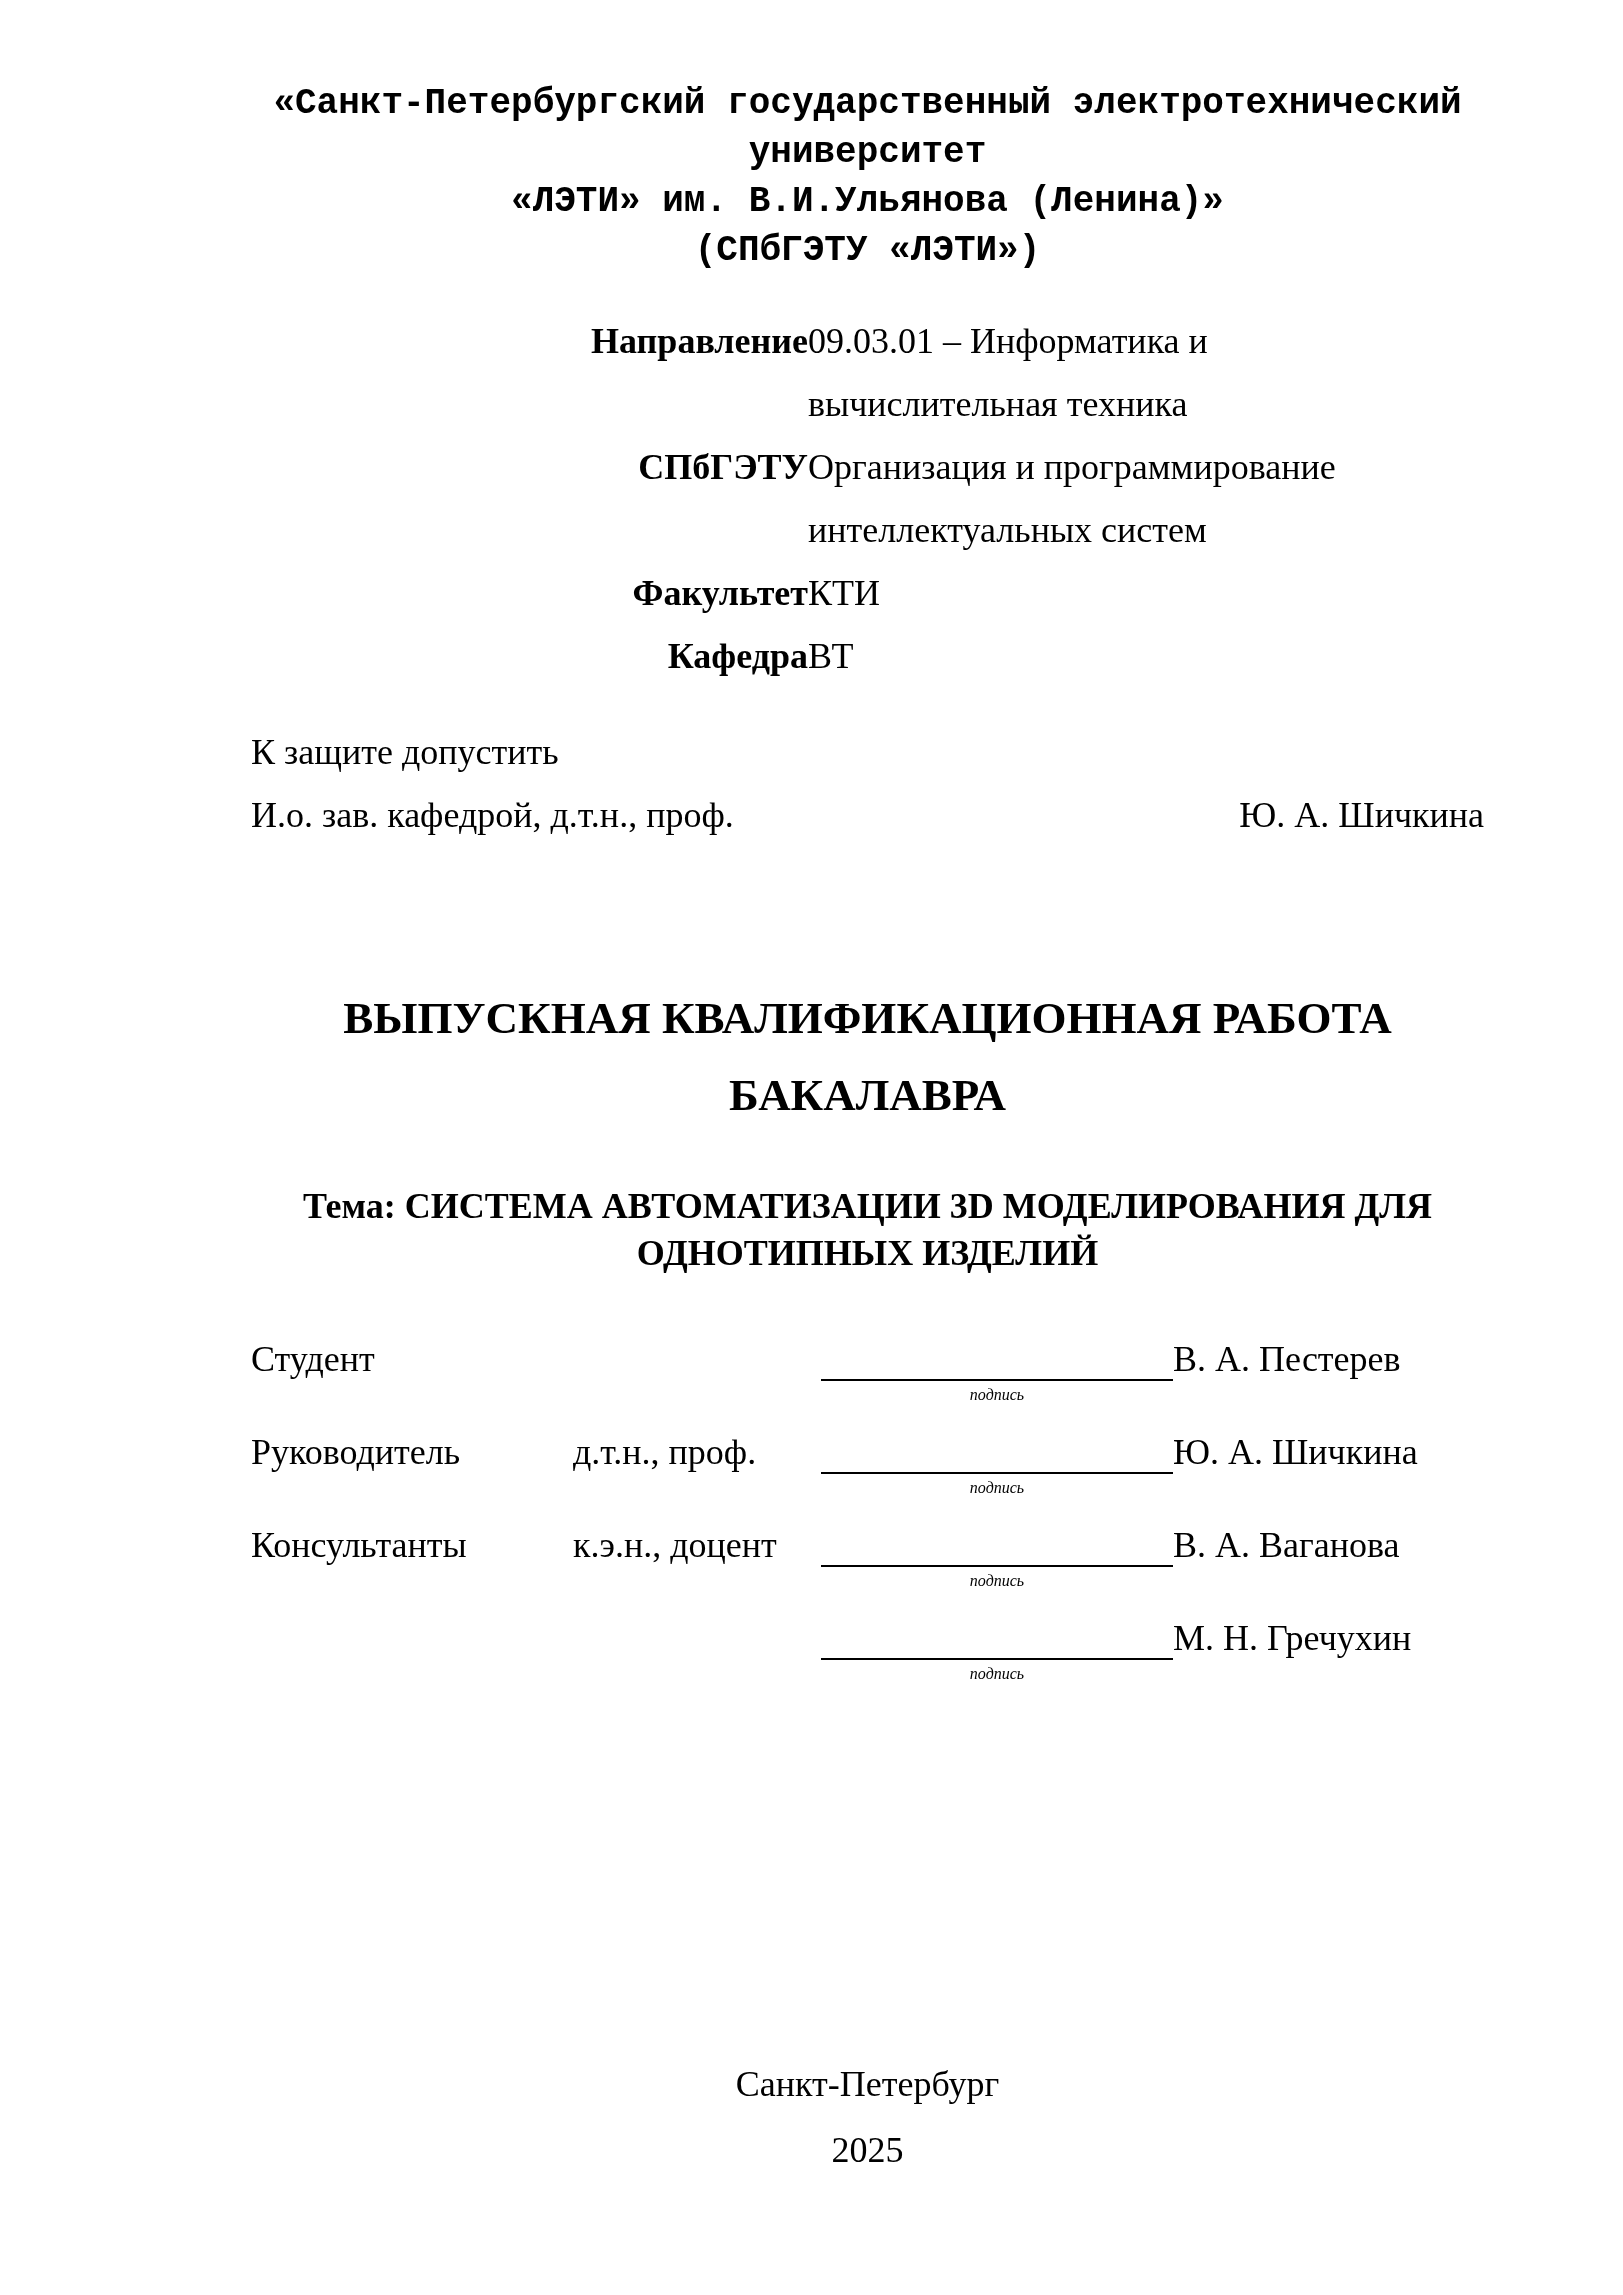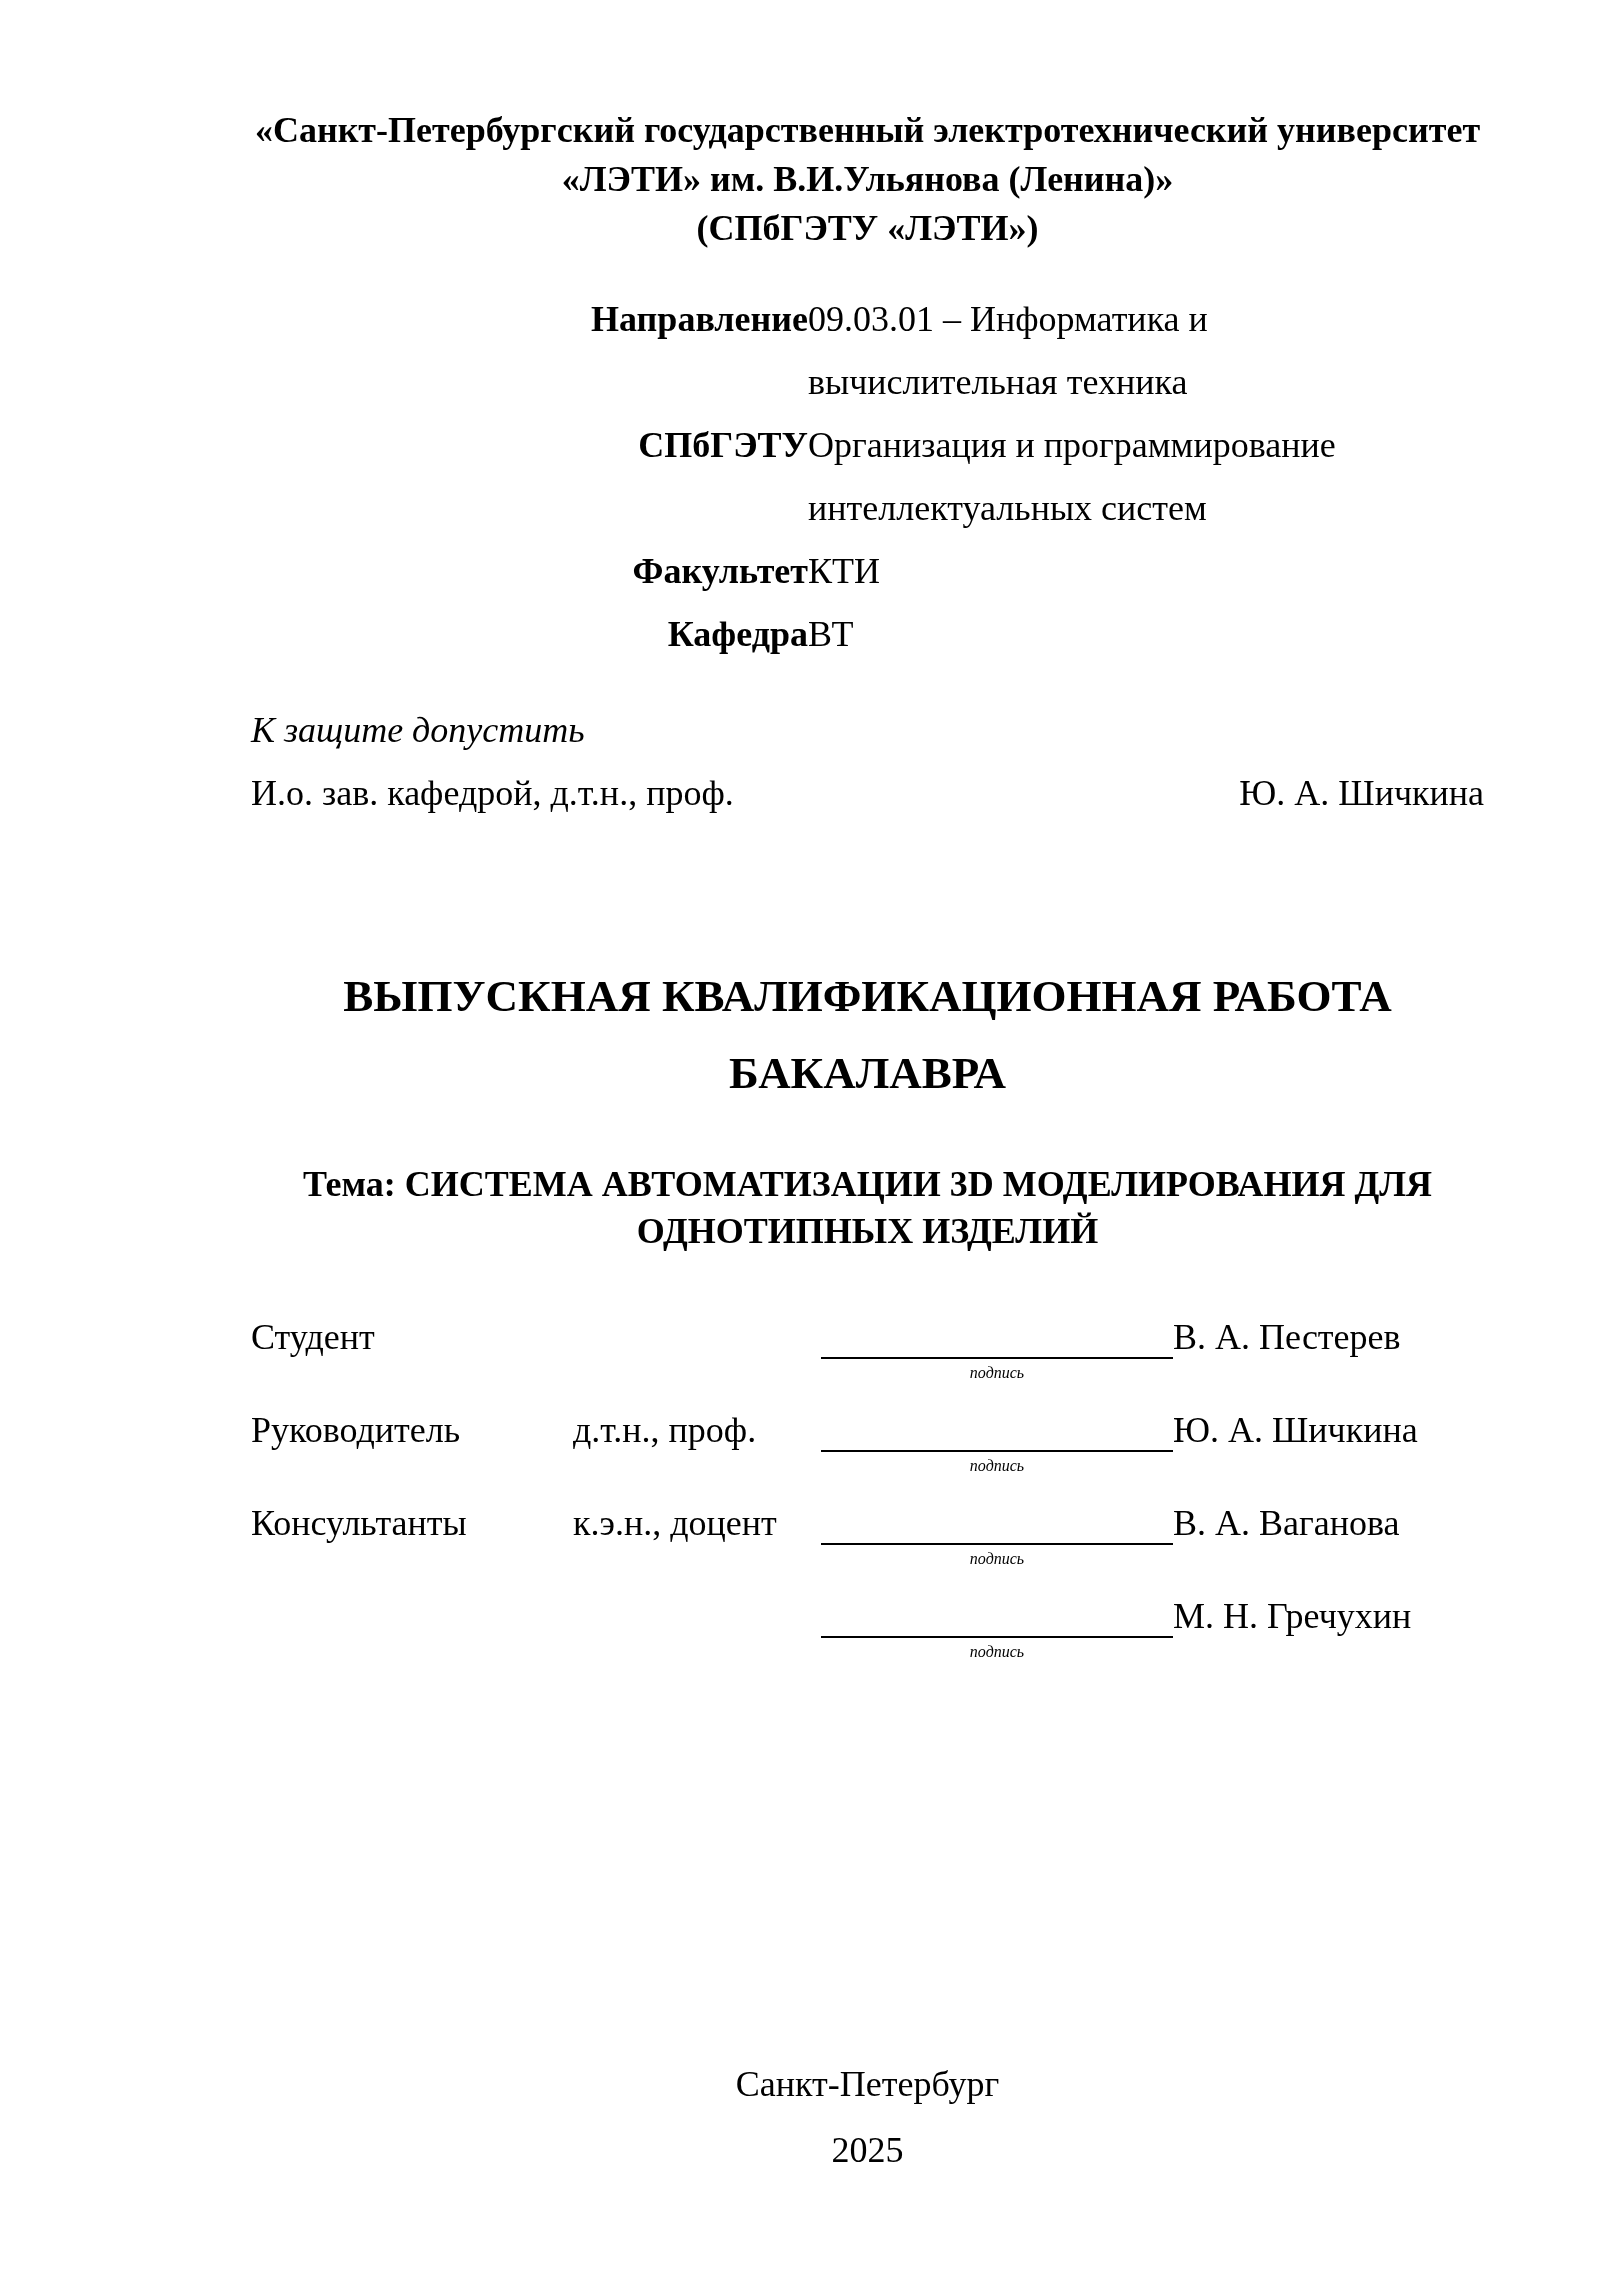--- a/index.html
+++ b/index.html
@@ -20,41 +20,42 @@
   .content {
     position: absolute;
     left: 251px;
     top: 0;
     width: 1233px;
     height: 100%;
   }
 
   
   .header {
-    padding-top: 106px;
+    padding-top: 79px;
     text-align: center;
     font-weight: bold;
     line-height: 49px;
+    font-family: Liberation Mono, monospace;
   }
 
   
   .details { margin-top: 35px; }
   .detail-row { display: flex; }
   .detail-label {
     width: 557px;
     flex: 0 0 557px;
     font-weight: bold;
     line-height: 63px;
     text-align: right;
   }
   .detail-value { flex: 1; line-height: 63px; }
 
   
   .admission { margin-top: 33px; line-height: 63px; }
-  .admission-note { font-style: italic; }
+  .admission-note { }
   .admission-row {
     display: flex;
     justify-content: space-between;
   }
 
   
   .title {
     margin-top: 133px;
     text-align: center;
     font-weight: bold;

